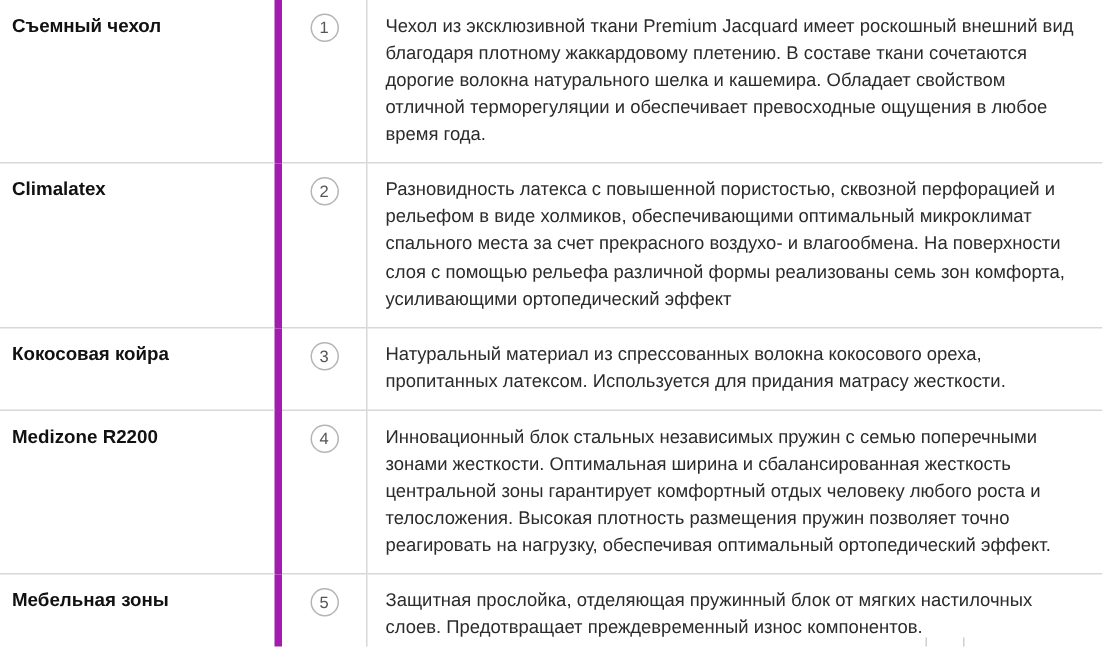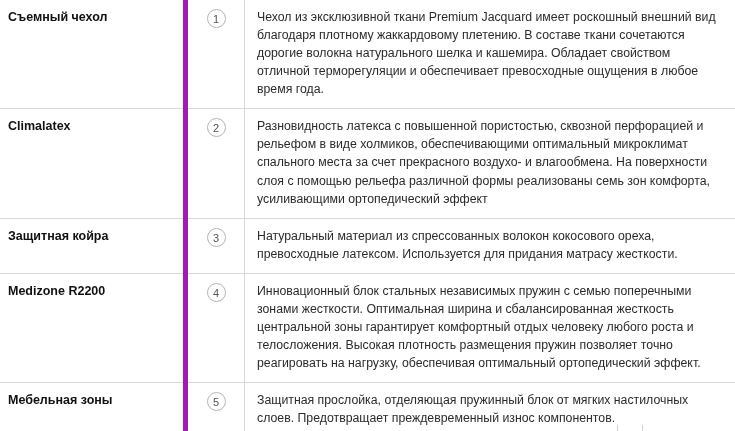--- a/index.html
+++ b/index.html
@@ -92,25 +92,25 @@
       <td class="cell-desc">Чехол из эксклюзивной ткани Premium Jacquard имеет роскошный внешний вид благодаря плотному жаккардовому плетению. В составе ткани сочетаются дорогие волокна натурального шелка и кашемира. Обладает свойством отличной терморегуляции и обеспечивает превосходные ощущения в любое время года.</td>
     </tr>
     <tr class="spec-row">
       <td class="cell-title">Climalatex</td>
       <td class="cell-num">
         <span class="num-circle">2</span>
       </td>
       <td class="cell-desc">Разновидность латекса с повышенной пористостью, сквозной перфорацией и рельефом в виде холмиков, обеспечивающими оптимальный микроклимат спального места за счет прекрасного воздухо- и влагообмена. На поверхности слоя с помощью рельефа различной формы реализованы семь зон комфорта, усиливающими ортопедический эффект</td>
     </tr>
     <tr class="spec-row">
-      <td class="cell-title">Защитная койра</td>
+      <td class="cell-title">Кокосовая койра</td>
       <td class="cell-num">
         <span class="num-circle">3</span>
       </td>
-      <td class="cell-desc">Натуральный материал из спрессованных волокон кокосового ореха, превосходные латексом. Используется для придания матрасу жесткости.</td>
+      <td class="cell-desc">Натуральный материал из спрессованных волокна кокосового ореха, пропитанных латексом. Используется для придания матрасу жесткости.</td>
     </tr>
     <tr class="spec-row">
       <td class="cell-title">Medizone R2200</td>
       <td class="cell-num">
         <span class="num-circle">4</span>
       </td>
       <td class="cell-desc">Инновационный блок стальных независимых пружин с семью поперечными зонами жесткости. Оптимальная ширина и сбалансированная жесткость центральной зоны гарантирует комфортный отдых человеку любого роста и телосложения. Высокая плотность размещения пружин позволяет точно реагировать на нагрузку, обеспечивая оптимальный ортопедический эффект.</td>
     </tr>
     <tr class="spec-row">
       <td class="cell-title">Мебельная зоны</td>

